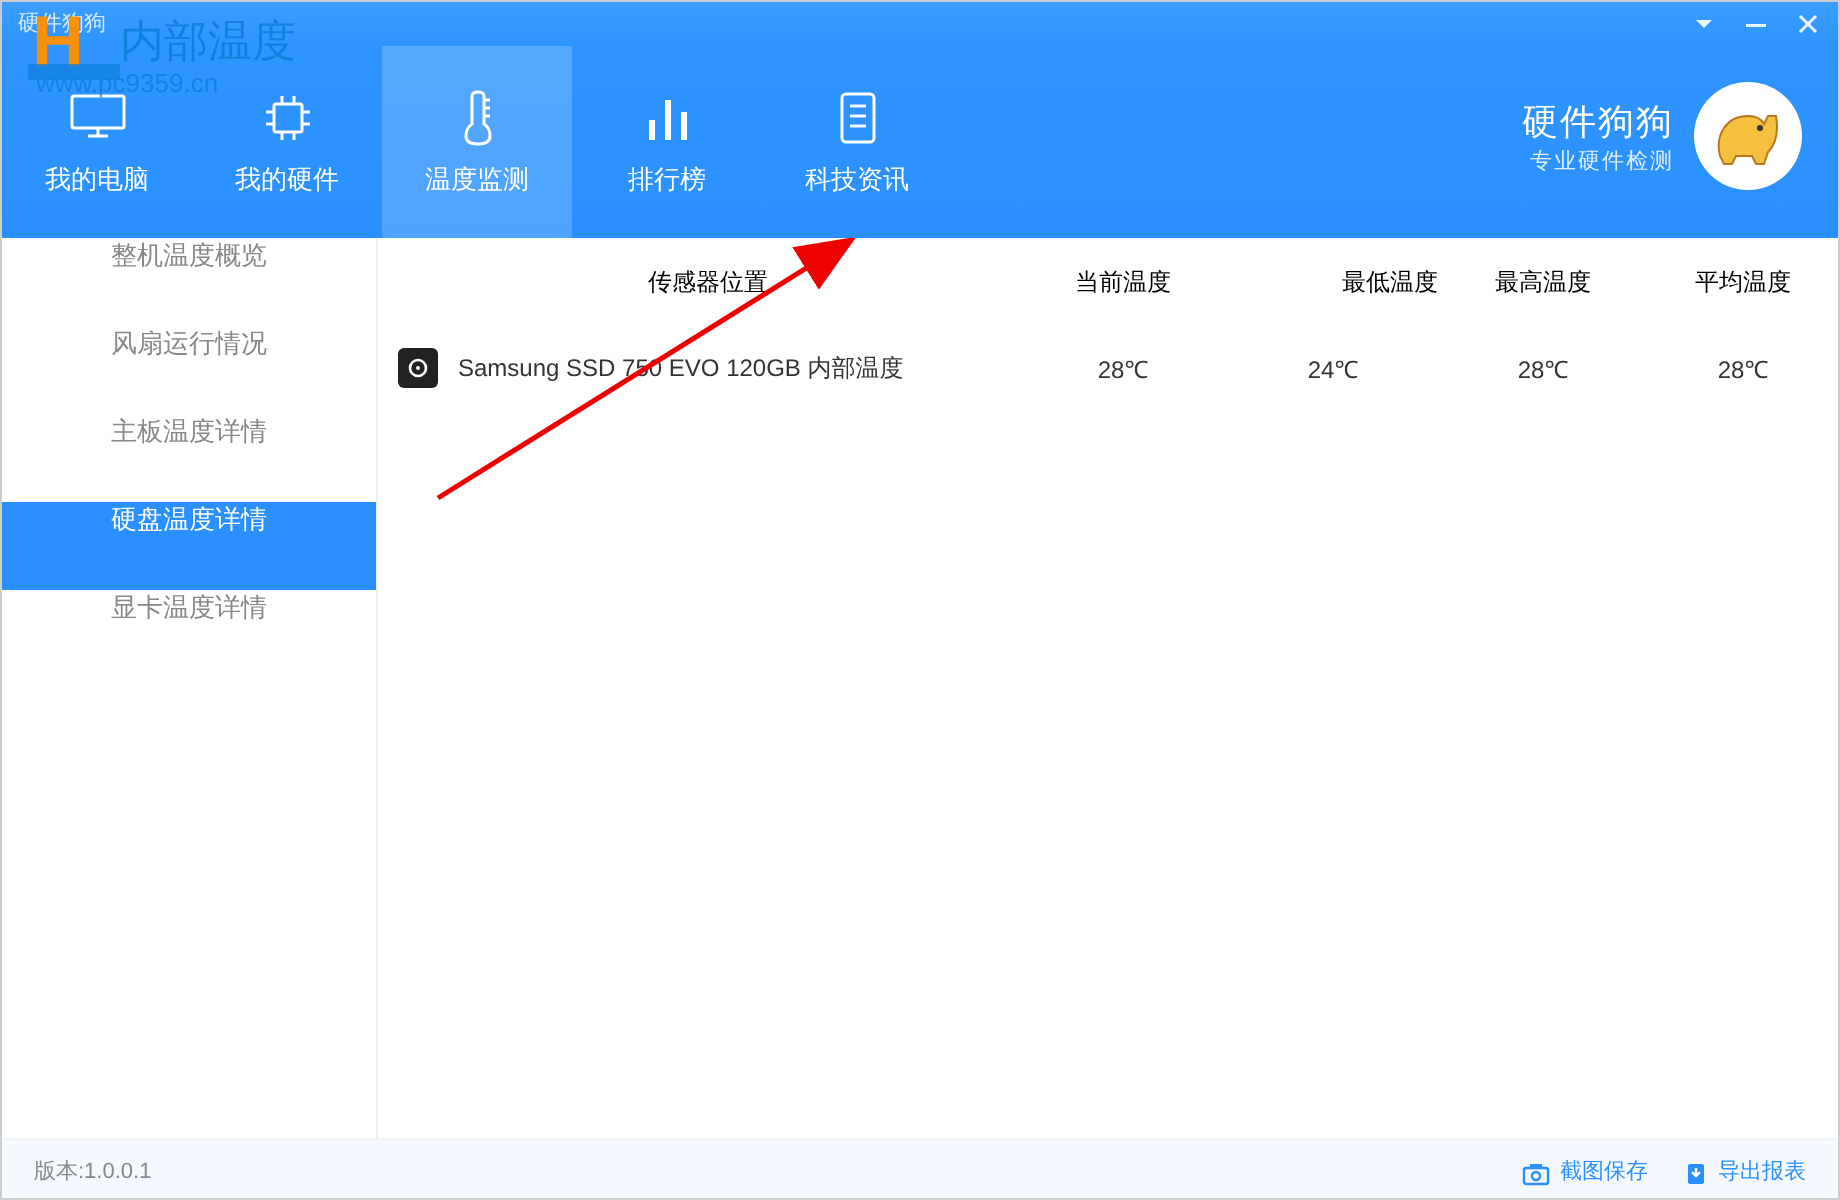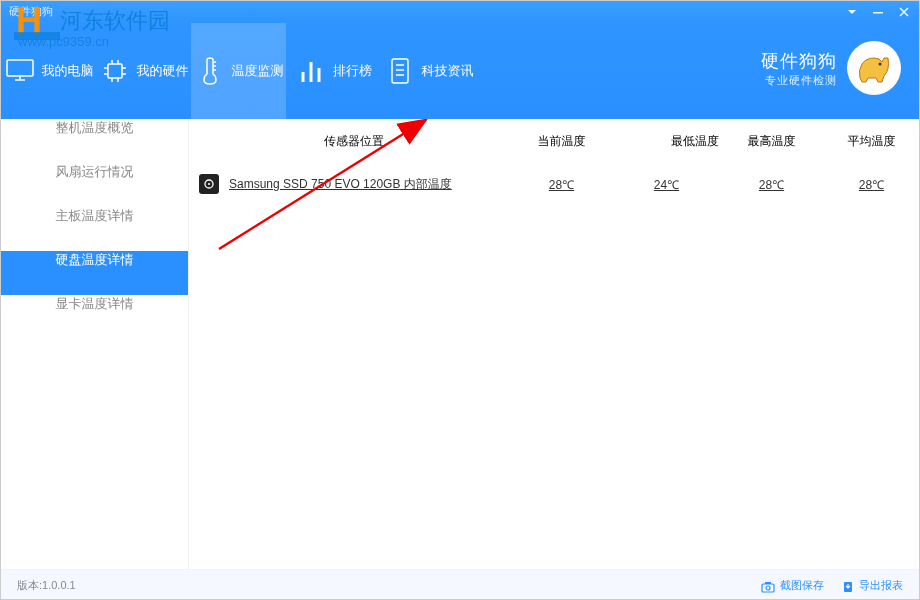--- a/index.html
+++ b/index.html
@@ -5,21 +5,21 @@
 * { margin: 0; padding: 0; box-sizing: border-box; font-family: "Microsoft YaHei", Arial, sans-serif; }
 body { width: 920px; height: 600px; overflow: hidden; background: #fff; border: 1px solid #ccc; }
 
 .titlebar { height: 22px; background: linear-gradient(to bottom, #3a9eff, #2e95ff); display: flex; align-items: center; justify-content: flex-end; padding: 0 8px; gap: 12px; position: relative; }
 .titlebar-left { position: absolute; left: 8px; top: 3px; font-size: 11px; color: #fff; opacity: 0.8; }
 .titlebar svg { fill: #fff; opacity: 0.9; cursor: pointer; }
 .titlebar .tb-icon { width: 14px; height: 14px; display: flex; align-items: center; justify-content: center; color: #fff; font-size: 14px; cursor: pointer; }
 
 .header { height: 96px; background: linear-gradient(to bottom, #2e95ff, #2a90ff); display: flex; align-items: center; position: relative; }
 .nav { display: flex; height: 100%; }
-.nav-item { width: 95px; display: flex; flex-direction: row; align-items: center; justify-content: center; color: #fff; font-size: 13px; cursor: pointer; gap: 6px; }
+.nav-item { width: 95px; display: flex; flex-direction: column; align-items: center; justify-content: center; color: #fff; font-size: 13px; cursor: pointer; gap: 6px; }
 .nav-item.active { background: rgba(255,255,255,0.18); }
 .nav-item .icon { width: 32px; height: 32px; display: flex; align-items: center; justify-content: center; }
 .nav-item svg { stroke: #fff; fill: none; stroke-width: 1.5; }
 
 .brand { position: absolute; right: 18px; top: 18px; display: flex; align-items: center; gap: 10px; }
 .brand-text { color: #fff; text-align: right; }
 .brand-text .t1 { font-size: 18px; font-weight: 500; letter-spacing: 1px; }
 .brand-text .t2 { font-size: 11px; opacity: 0.85; letter-spacing: 1px; }
 .brand-logo { width: 54px; height: 54px; border-radius: 50%; background: #fff; display: flex; align-items: center; justify-content: center; }
 
@@ -29,21 +29,21 @@
 .sidebar-item.active { background: #2a90ff; color: #fff; }
 
 .content { flex: 1; position: relative; background: #fff; }
 .table-header { display: flex; height: 44px; align-items: center; font-size: 12px; color: #000000; padding-left: 10px; }
 .col-sensor { width: 310px; text-align: center; }
 .col-cur { width: 105px; text-align: center; }
 .col-min { width: 105px; text-align: right; }
 .col-max { width: 105px; text-align: center; }
 .col-avg { width: 95px; text-align: center; }
 
-.table-row { display: flex; height: 42px; align-items: center; font-size: 12px; color: #333; padding-left: 10px; text-decoration: underline; }
+.table-row { display: flex; height: 42px; align-items: center; font-size: 12px; color: #333; padding-left: 10px; }
 .sensor-cell { width: 310px; display: flex; align-items: center; gap: 10px; }
 .disk-icon { width: 20px; height: 20px; background: #222; border-radius: 3px; display: flex; align-items: center; justify-content: center; color: #fff; font-size: 10px; }
 .val { text-align: center; }
 
 .statusbar { height: 32px; background: #f5f9ff; display: flex; align-items: center; justify-content: space-between; padding: 0 16px; font-size: 11px; color: #888; border-top: 1px solid #eef3f8; }
 .status-right { display: flex; gap: 18px; }
 .status-btn { display: flex; align-items: flex-end; gap: 5px; color: #2a90ff; cursor: pointer; }
 .status-btn svg { fill: #2a90ff; }
 
 .watermark { position: absolute; left: 12px; top: 4px; z-index: 50; pointer-events: none; opacity: 0.95; }
@@ -56,21 +56,21 @@
 .arrow { position: absolute; left: 0; top: 0; pointer-events: none; z-index: 40; }
 </style>
 </head>
 <body>
 
 <div class="watermark">
   <div class="watermark-circle">
     <span class="watermark-h">H</span>
     <div class="watermark-bar"></div>
   </div>
-  <div class="watermark-text1">河东软件园</div>
+  <div class="watermark-text1">内部温度</div>
   <div class="watermark-text2">www.pc9359.cn</div>
 </div>
 
 <div class="titlebar">
   <span class="titlebar-left">硬件狗狗</span>
   <span class="tb-icon">
     <svg width="12" height="12" viewBox="0 0 12 12">
         <path d="M2 4 L6 8 L10 4 Z" fill="#fff"></path>
       </svg>
   </span>

